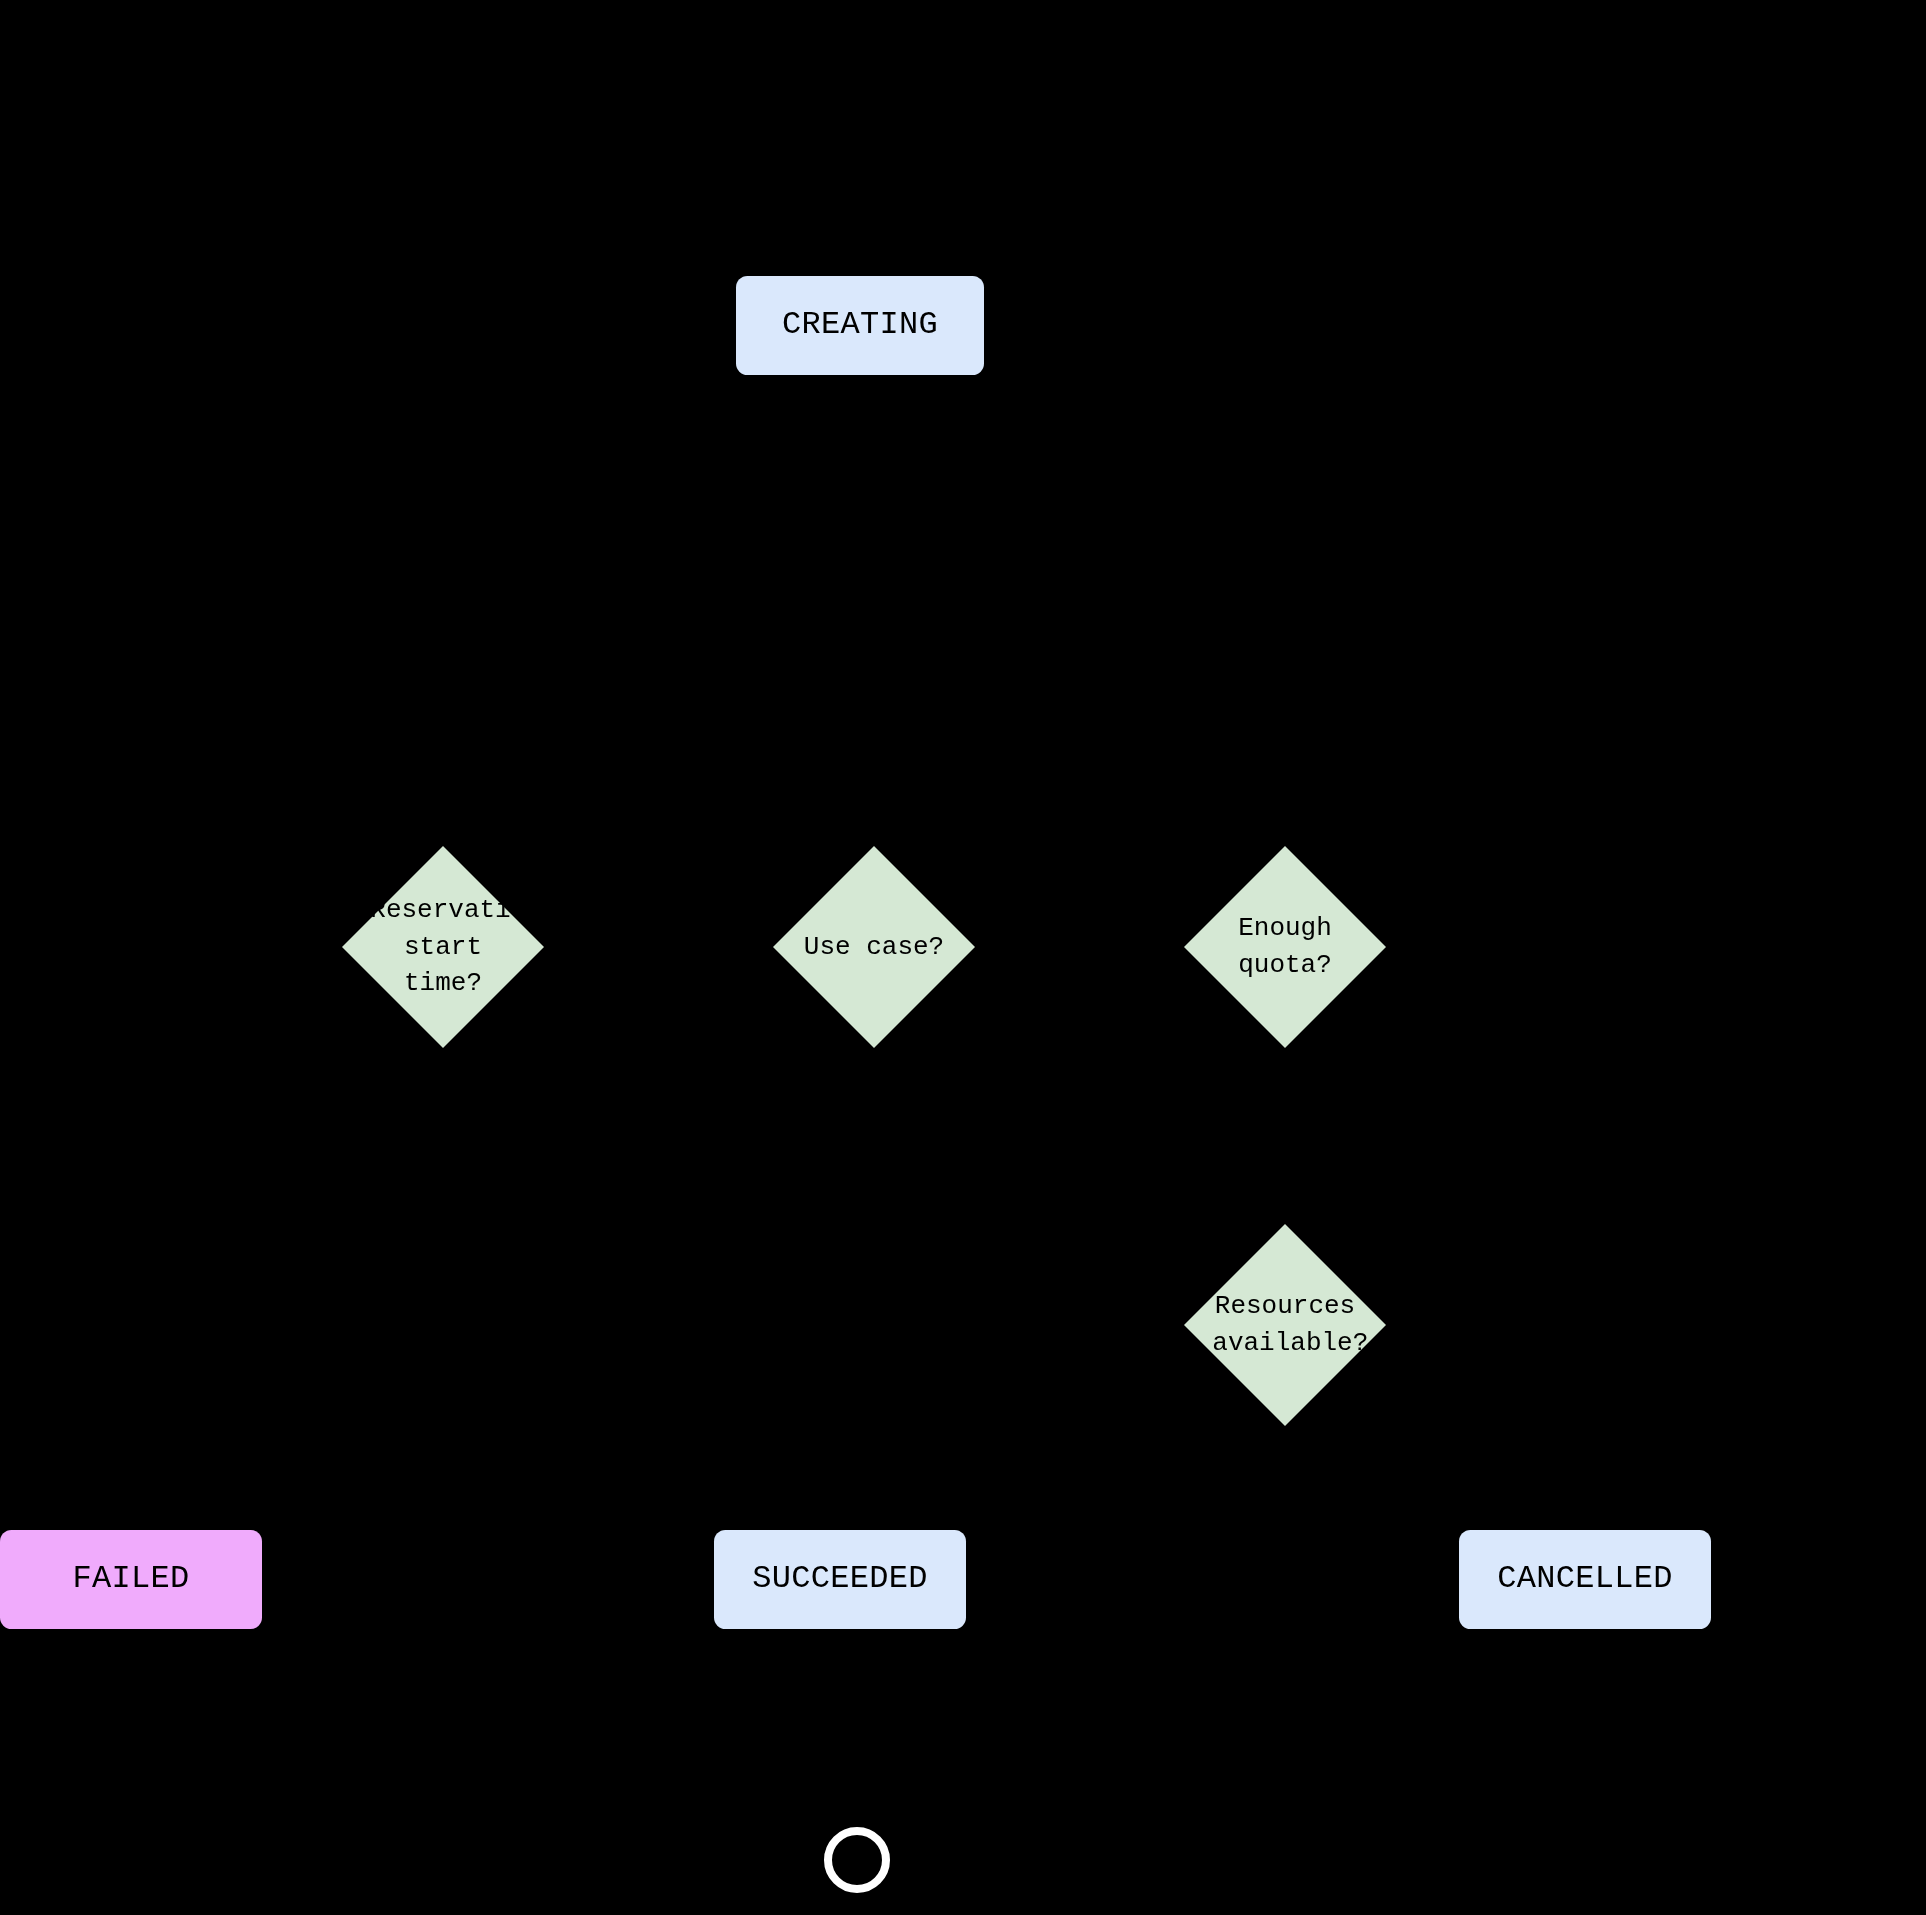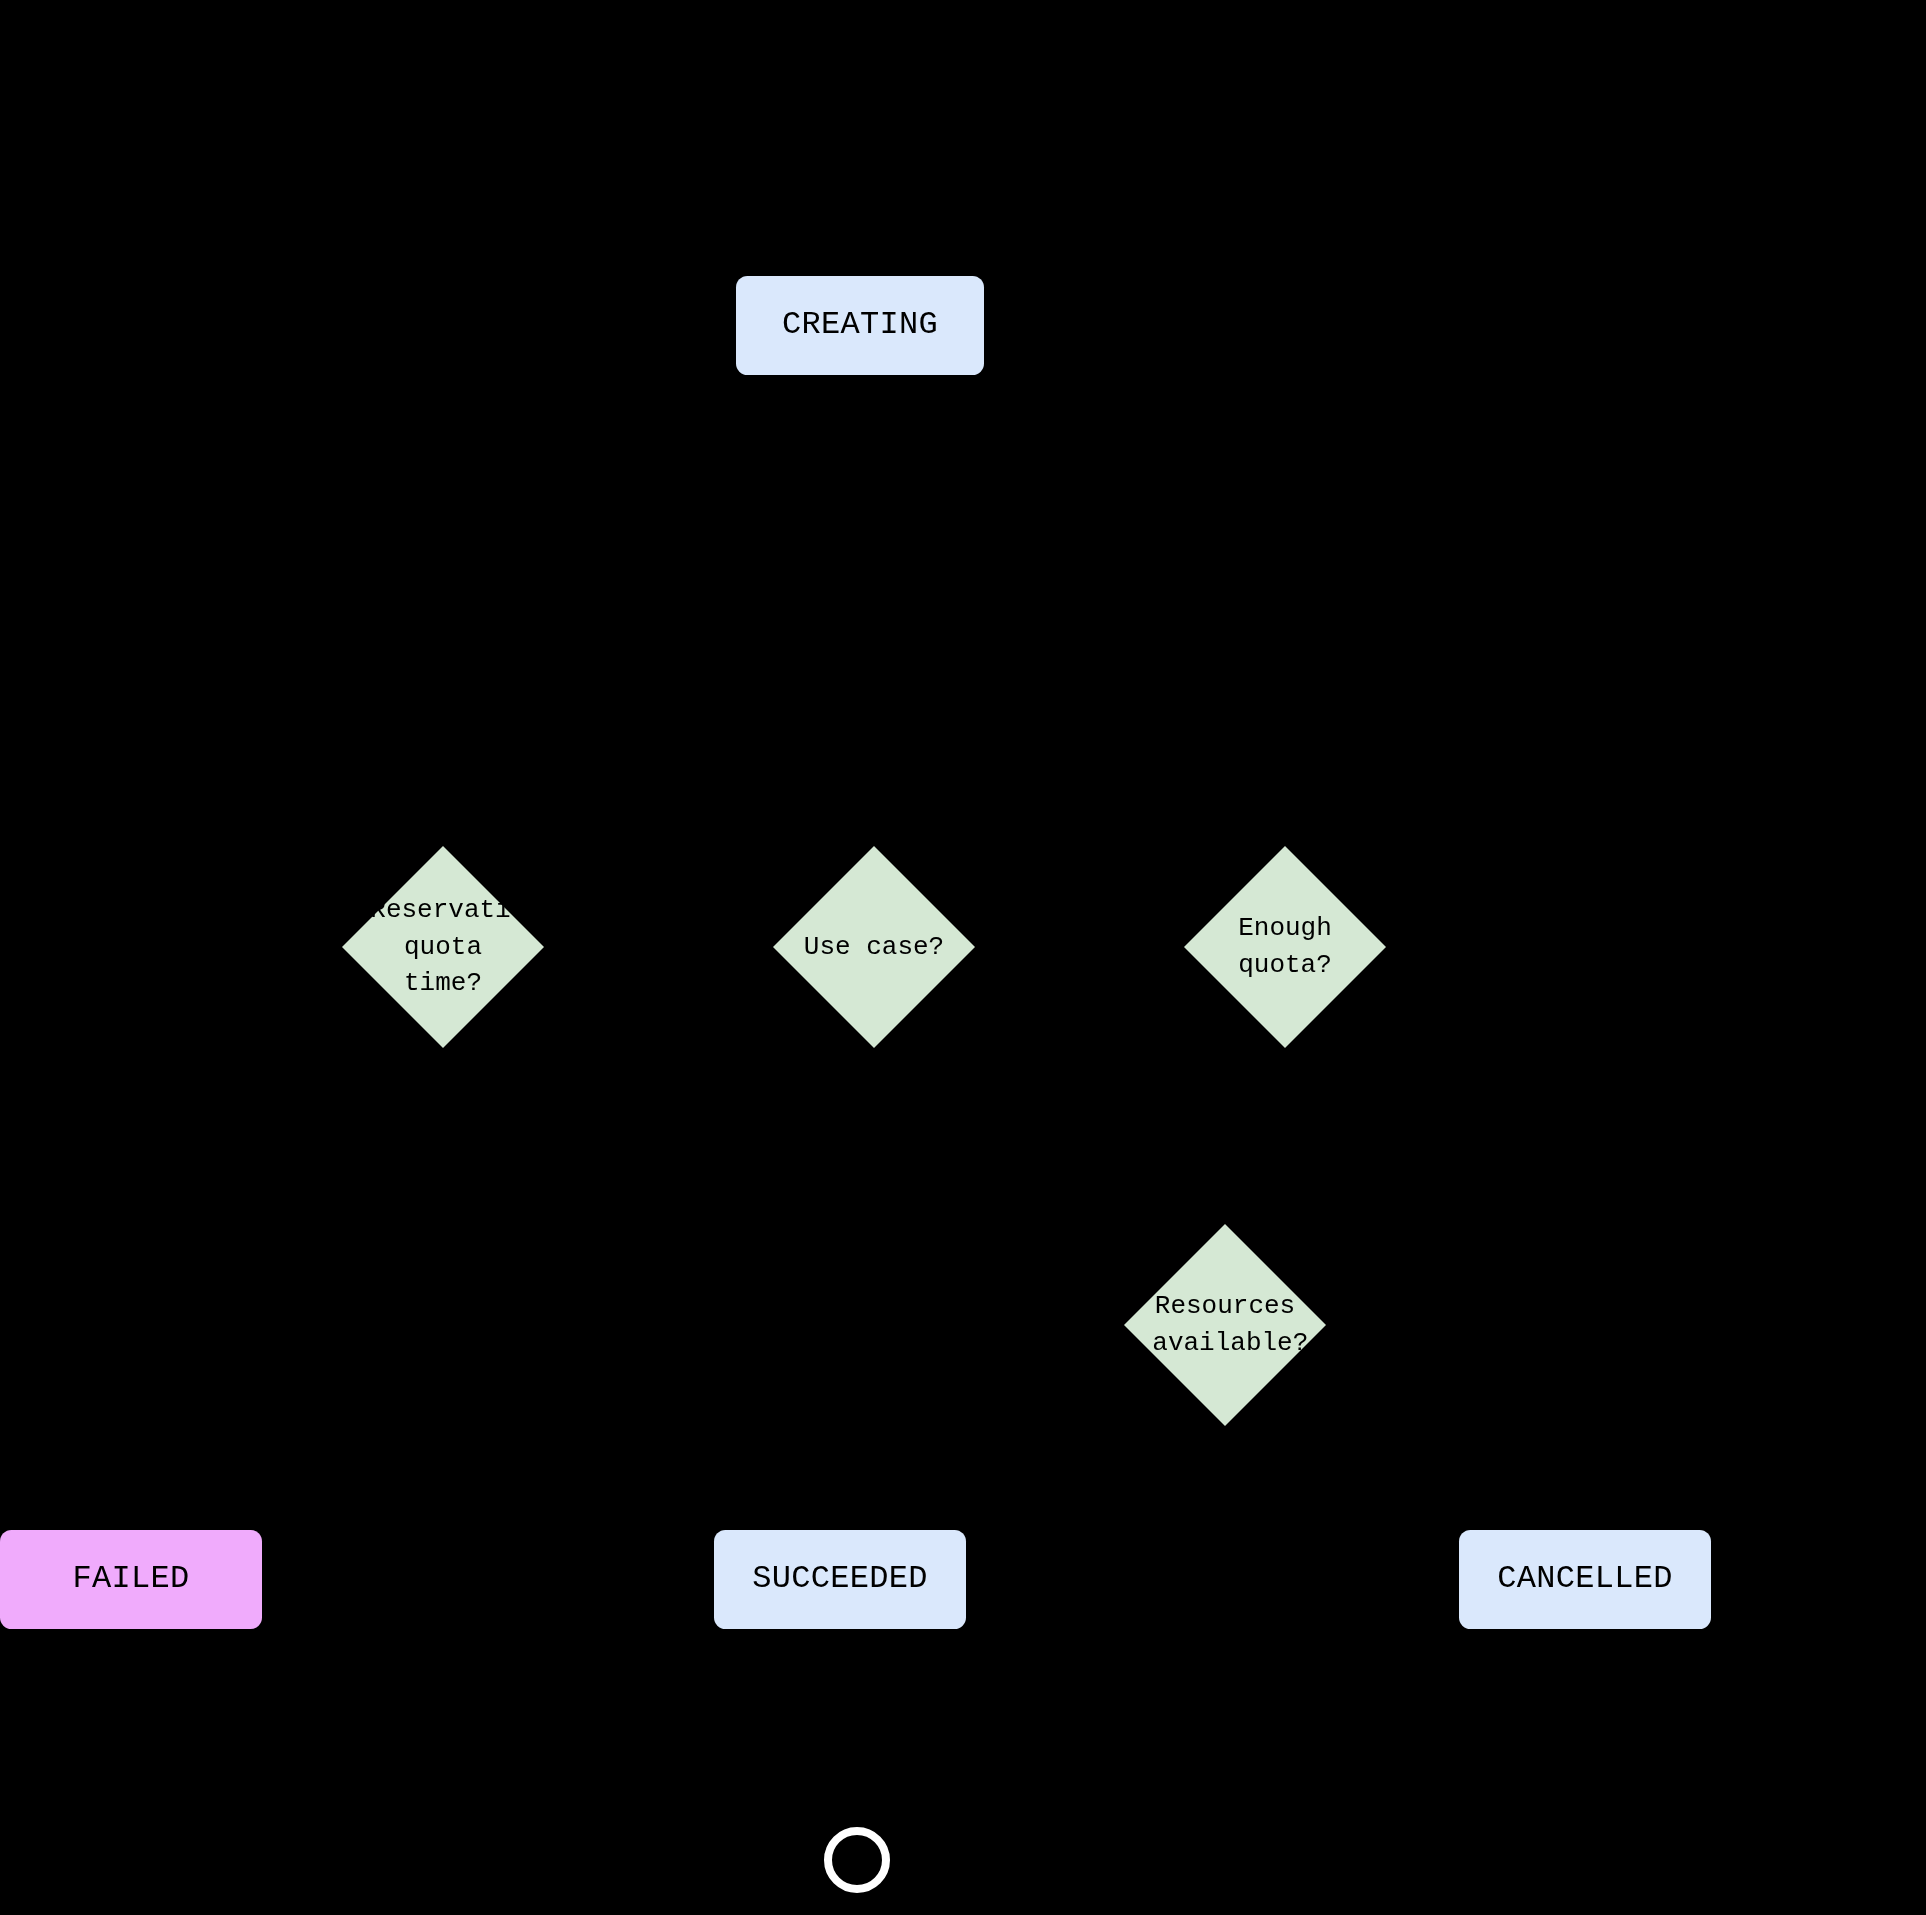--- a/index.html
+++ b/index.html
@@ -99,39 +99,39 @@
   <div class="state-node" style="left: 736px; top: 276px; width: 248px; height: 99px; background: rgb(218, 232, 252); color: rgb(0, 0, 0);">
     <span class="node-label">CREATING</span>
   </div>
 
 
   <div class="decision-node" style="left: 342px; top: 846px; width: 202px; height: 202px; color: rgb(0, 0, 0);">
     <svg class="diamond-shape" viewBox="0 0 100 100" preserveAspectRatio="none">
       <polygon points="50,0 100,50 50,100 0,50" fill="#d5e8d4"></polygon>
     </svg>
     <span class="node-label">Reservation
-quota time?</span>
+start time?</span>
   </div>
 
   <div class="decision-node" style="left: 773px; top: 846px; width: 202px; height: 202px; color: rgb(0, 0, 0);">
     <svg class="diamond-shape" viewBox="0 0 100 100" preserveAspectRatio="none">
       <polygon points="50,0 100,50 50,100 0,50" fill="#d5e8d4"></polygon>
     </svg>
     <span class="node-label">Use case?</span>
   </div>
 
   <div class="decision-node" style="left: 1184px; top: 846px; width: 202px; height: 202px; color: rgb(0, 0, 0);">
     <svg class="diamond-shape" viewBox="0 0 100 100" preserveAspectRatio="none">
       <polygon points="50,0 100,50 50,100 0,50" fill="#d5e8d4"></polygon>
     </svg>
     <span class="node-label">Enough
 quota?</span>
   </div>
 
-  <div class="decision-node" style="left: 1124px; top: 1224px; width: 202px; height: 202px; color: rgb(0, 0, 0);">
+  <div class="decision-node" style="left: 1184px; top: 1224px; width: 202px; height: 202px; color: rgb(0, 0, 0);">
     <svg class="diamond-shape" viewBox="0 0 100 100" preserveAspectRatio="none">
       <polygon points="50,0 100,50 50,100 0,50" fill="#d5e8d4"></polygon>
     </svg>
     <span class="node-label">Resources
 available?</span>
   </div>
 
   <div class="state-node" style="left: 0px; top: 1530px; width: 262px; height: 99px; background: #f0abfc; color: rgb(0, 0, 0);">
     <span class="node-label">FAILED</span>
   </div>

